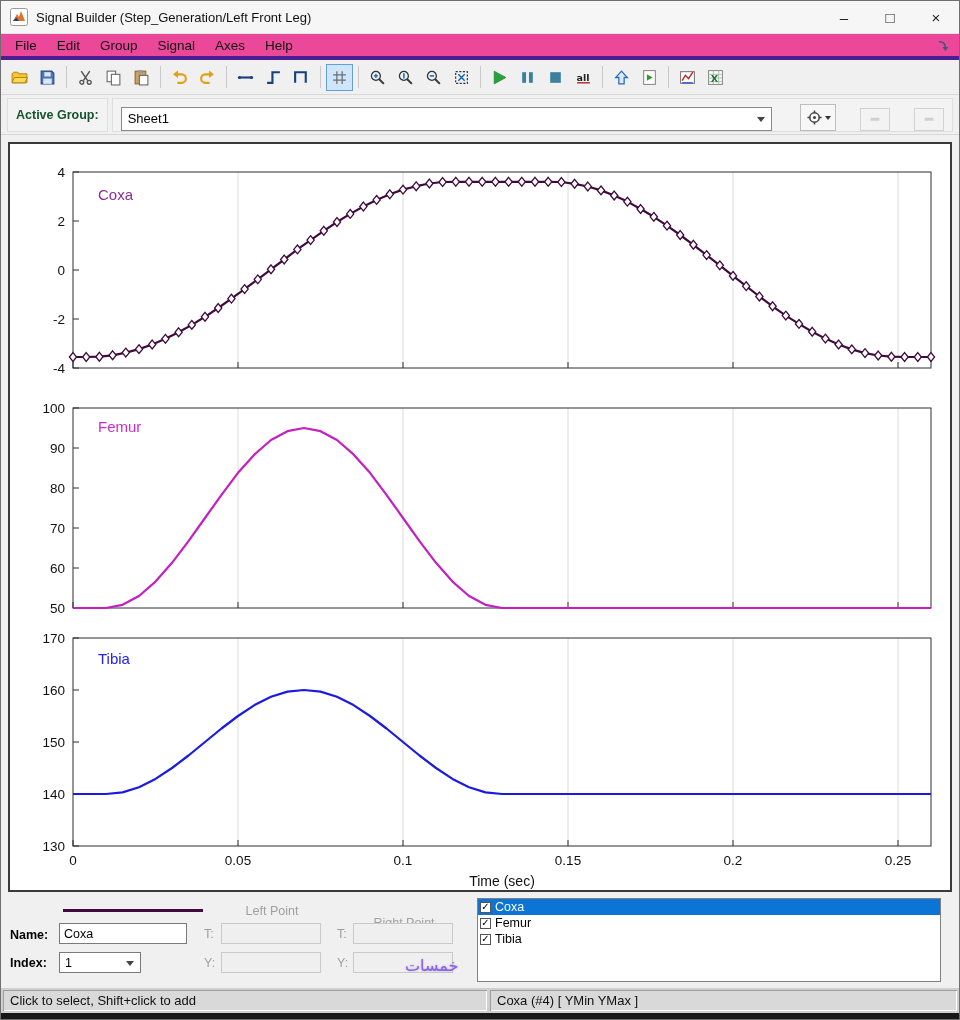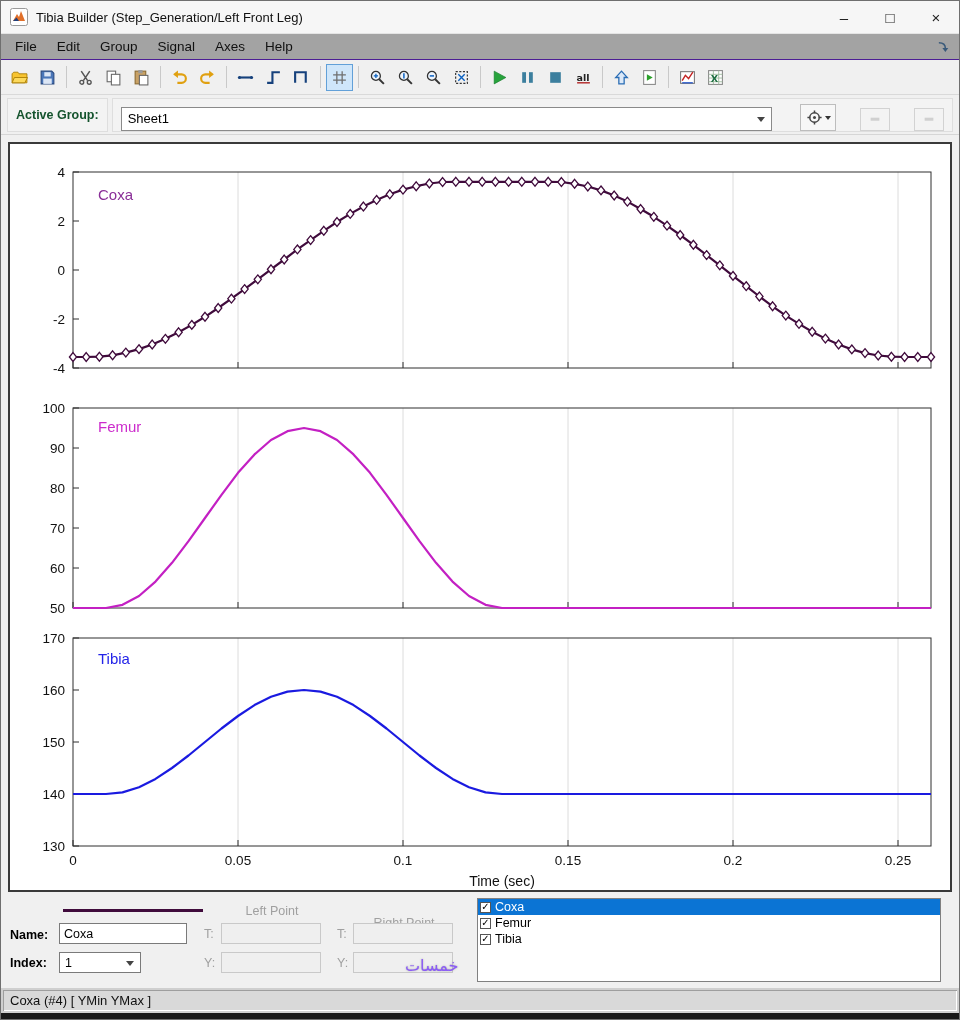--- a/index.html
+++ b/index.html
@@ -7,21 +7,21 @@
   .window { width:960px; height:1020px; border:1px solid #6f6f6f; background:#f0f0f0; position:relative; overflow:hidden; }
 
   
   .titlebar { height:33px; display:flex; align-items:center; background:#f6f6f6; padding-left:9px; border-bottom:1px solid #e4e4e4; }
   .appicon { width:18px; height:18px; display:flex; }
   .title { font-size:13px; color:#111; margin-left:8px; flex:1; }
   .winbtns { display:flex; height:100%; }
   .winbtn { width:46px; height:100%; display:flex; align-items:center; justify-content:center; font-size:15px; color:#222; }
 
   
-  .menubar { height:26px; display:flex; align-items:center; padding-left:4px; background:#a3a3a3; font-size:13.5px; border-bottom:1px solid #4c1d95; }
+  .menubar { height:26px; display:flex; align-items:center; padding-left:4px; background:#ec4899; font-size:13.5px; border-bottom:4px solid #4c1d95; }
   .menu-item { padding:3px 10px; color:#111; }
   .dockarrow { margin-left:auto; margin-right:9px; display:flex; }
 
   
   .toolbar { height:35px; display:flex; align-items:center; padding:0 5px; background:#f0f0f0; border-bottom:1px solid #d9d9d9; gap:1px; }
   .tbtn { width:27px; height:27px; display:flex; align-items:center; justify-content:center; background:transparent; border:1px solid transparent; padding:0;text-decoration:underline; }
   .tbtn .ticon { display:flex; }
   .tbtn svg { width:17px; height:17px; }
   .tbtn.active { background:#cfe6fa; border:1px solid #62a0d8; }
   .tsep { width:1px; height:22px; background:#c9c9c9; margin:0 4px; }
@@ -75,21 +75,21 @@
 <div class="window">
 
   <div class="titlebar">
     <span class="appicon">
       <svg viewBox="0 0 18 18">
           <rect x="0.5" y="0.5" width="17" height="17" rx="2" fill="#fff" stroke="#9a9a9a"></rect>
           <path d="M3 13 L7 6 L9 9 L11 3 L15 13 Z" fill="#e1702a"></path>
           <path d="M3 13 L6.5 9.5 L9 13 Z" fill="#20407c"></path>
         </svg>
     </span>
-    <span class="title">Tibia Builder (Step_Generation/Left Front Leg)</span>
+    <span class="title">Signal Builder (Step_Generation/Left Front Leg)</span>
     <div class="winbtns">
       <div class="winbtn">–</div>
       <div class="winbtn">□</div>
       <div class="winbtn">×</div>
     </div>
   </div>
 
   <div class="menubar">
     <span class="menu-item">File</span>
       <span class="menu-item">Edit</span>
@@ -527,17 +527,18 @@
         </div>
         <div class="lbitem">
           <span class="cb">✓</span>
           <span>Tibia</span>
         </div>
       </div>
     <div class="watermark">خمسات</div>
   </div>
 
   <div class="statusbar">
+    <div class="scell c1">Click to select, Shift+click to add</div>
     <div class="scell c2">Coxa (#4)  [ YMin YMax ]</div>
   </div>
   <div class="bottomedge"></div>
 
 </div>
 
 </body></html>

